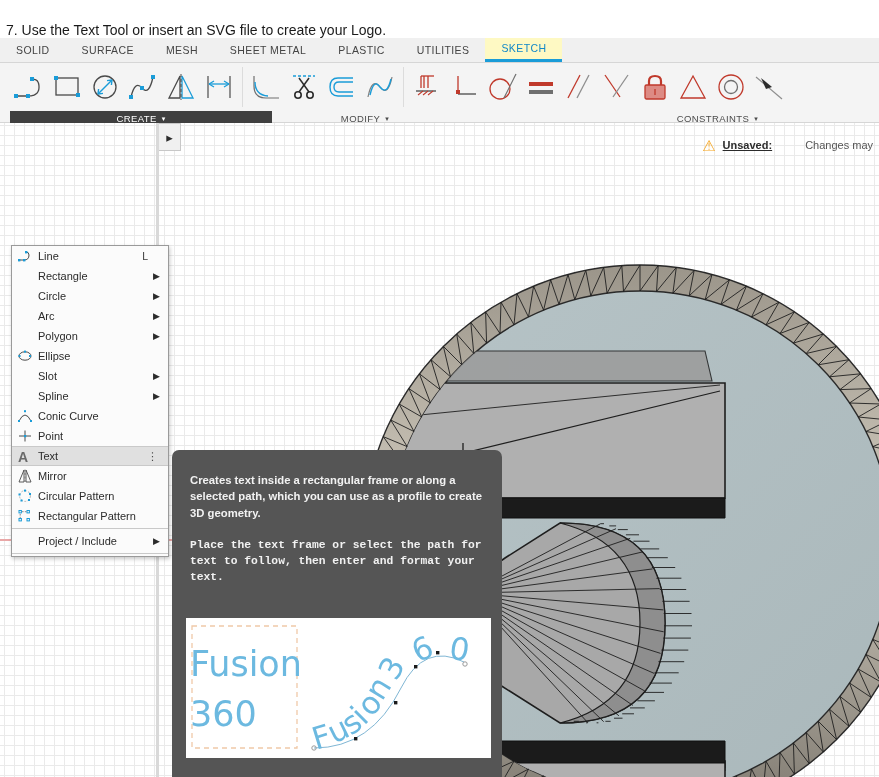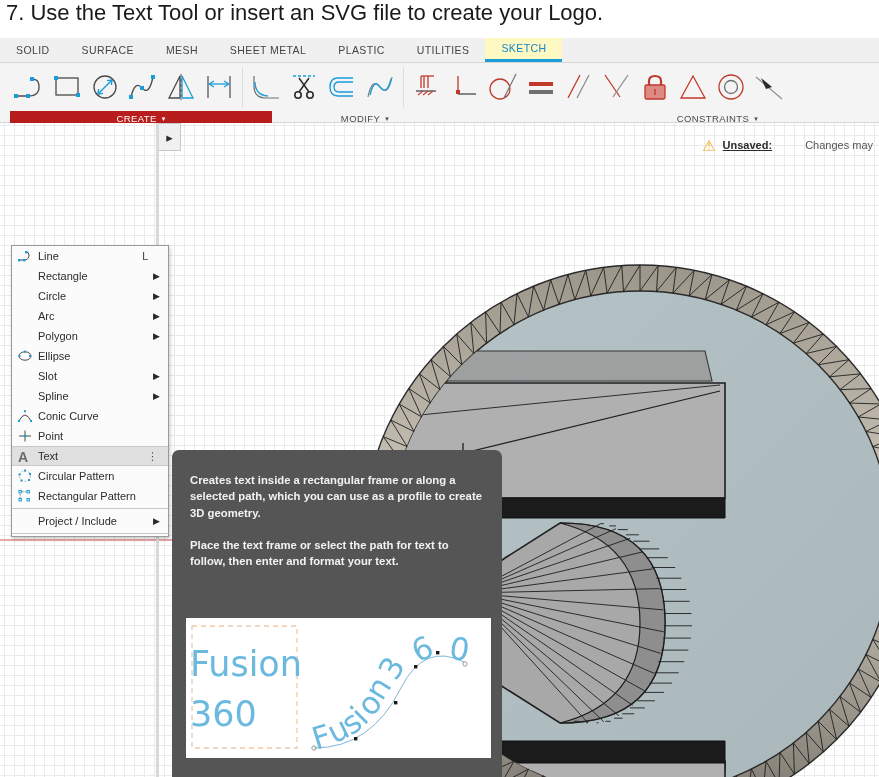--- a/index.html
+++ b/index.html
@@ -5,22 +5,22 @@
   * { box-sizing: border-box; margin:0; padding:0; }
   html,body{ background:#ffffff; }
   body{
     width:879px; height:777px; position:relative; overflow:hidden;
     font-family:"Liberation Sans", sans-serif;
   }
 
   
   #caption{
     position:absolute; left:0; top:0; width:879px; height:38px;
-    display:flex; align-items:flex-start; padding-left:6px;
-    font-size:22px; color:#1a1a1a; letter-spacing:0px; white-space:nowrap;
+    display:flex; align-items:flex-end; padding-left:6px;
+    font-size:14px; color:#1a1a1a; letter-spacing:0px; white-space:nowrap;
   }
 
   
   #app{
     position:absolute; left:0; top:38px; width:879px; height:739px;
     background:#ffffff; overflow:hidden;
   }
 
   
   #tabstrip{
@@ -48,21 +48,21 @@
   }
   .ricon{ width:38px; height:46px; display:flex; align-items:center; justify-content:center; flex:0 0 auto; }
   .vsep{ width:1px; height:40px; background:#dcdcdc; margin:0 4px; flex:0 0 auto; }
 
   
   .panelbar{
     position:absolute; top:48px; height:15px;
     display:flex; align-items:center; justify-content:center;
     font-size:9.5px; letter-spacing:.4px;
   }
-  #bar-create{ left:10px; width:262px; background:#b91c1c; color:#fff; }
+  #bar-create{ left:10px; width:262px; background:#404040; color:#fff; }
   #bar-modify{ left:285px; width:160px; background:transparent; color:#4b4b4b; }
   #bar-constraints{ left:555px; width:325px; background:transparent; color:#4b4b4b; }
   .caret{ margin-left:5px; font-size:7px; line-height:1; }
 
   
   #canvas{
     position:absolute; left:0; top:85px; width:879px; height:654px;
     background:#ffffff; overflow:hidden;
   }
   #grid{
@@ -125,21 +125,21 @@
 
   
   #tooltip{
     position:absolute; left:172px; top:327px; width:330px; height:380px;
     background:#555555; border-radius:7px; z-index:50;
     padding:22px 18px 0 18px; color:#ffffff;
   }
   #tooltip p{
     font-size:11.3px; font-weight:bold; line-height:16.3px; color:#f2f2f2;
   }
-  #tooltip p.second{ margin-top:16px; }
+  #tooltip p.second{ margin-top:16px;font-family:Liberation Mono, monospace; }
   #tt-image{
     position:absolute; left:14px; top:168px; width:305px; height:140px;
     background:#ffffff; overflow:hidden;
   }
   .ttfx{ font-family:"DejaVu Sans", sans-serif; fill:#6cb9e0; }
 </style>
 </head>
 <body>
 
 <div id="caption">
@@ -516,20 +516,30 @@
             <svg width="16" height="14" viewBox="0 0 16 14">
               <text x="1" y="12.5" font-family="Liberation Sans, sans-serif" font-size="14" font-weight="bold" fill="#6a6a6a">A</text>
             </svg>
           </span>
           <span class="mlabel">Text</span>
           <span class="dots">⋮</span>
         </div>
         <div class="mi">
           <span class="gi">
             <svg width="16" height="14" viewBox="0 0 16 14">
+              <path d="M7 1 L2 13 L7 13 Z" fill="none" stroke="#4a4a4a" stroke-width="0.9"></path>
+              <path d="M9 1 L14 13 L9 13 Z" fill="none" stroke="#4a4a4a" stroke-width="0.9"></path>
+              <line x1="8" y1="0.5" x2="8" y2="13.5" stroke="#6a6a6a" stroke-width="0.8" stroke-dasharray="2,1.5"></line>
+            </svg>
+          </span>
+          <span class="mlabel">Mirror</span>
+        </div>
+        <div class="mi">
+          <span class="gi">
+            <svg width="16" height="14" viewBox="0 0 16 14">
               <circle cx="8" cy="7" r="5.4" fill="none" stroke="#9a9a9a" stroke-width="0.7" stroke-dasharray="2,1.5"></circle>
               <rect x="7" y="0.6" width="2" height="2" fill="#1a9cd8"></rect>
               <rect x="12" y="4" width="2" height="2" fill="#1a9cd8"></rect>
               <rect x="11" y="10" width="2" height="2" fill="#1a9cd8"></rect>
               <rect x="3.5" y="10.5" width="2" height="2" fill="#1a9cd8"></rect>
               <rect x="1.5" y="4.5" width="2" height="2" fill="#1a9cd8"></rect>
             </svg>
           </span>
           <span class="mlabel">Circular Pattern</span>
         </div>

